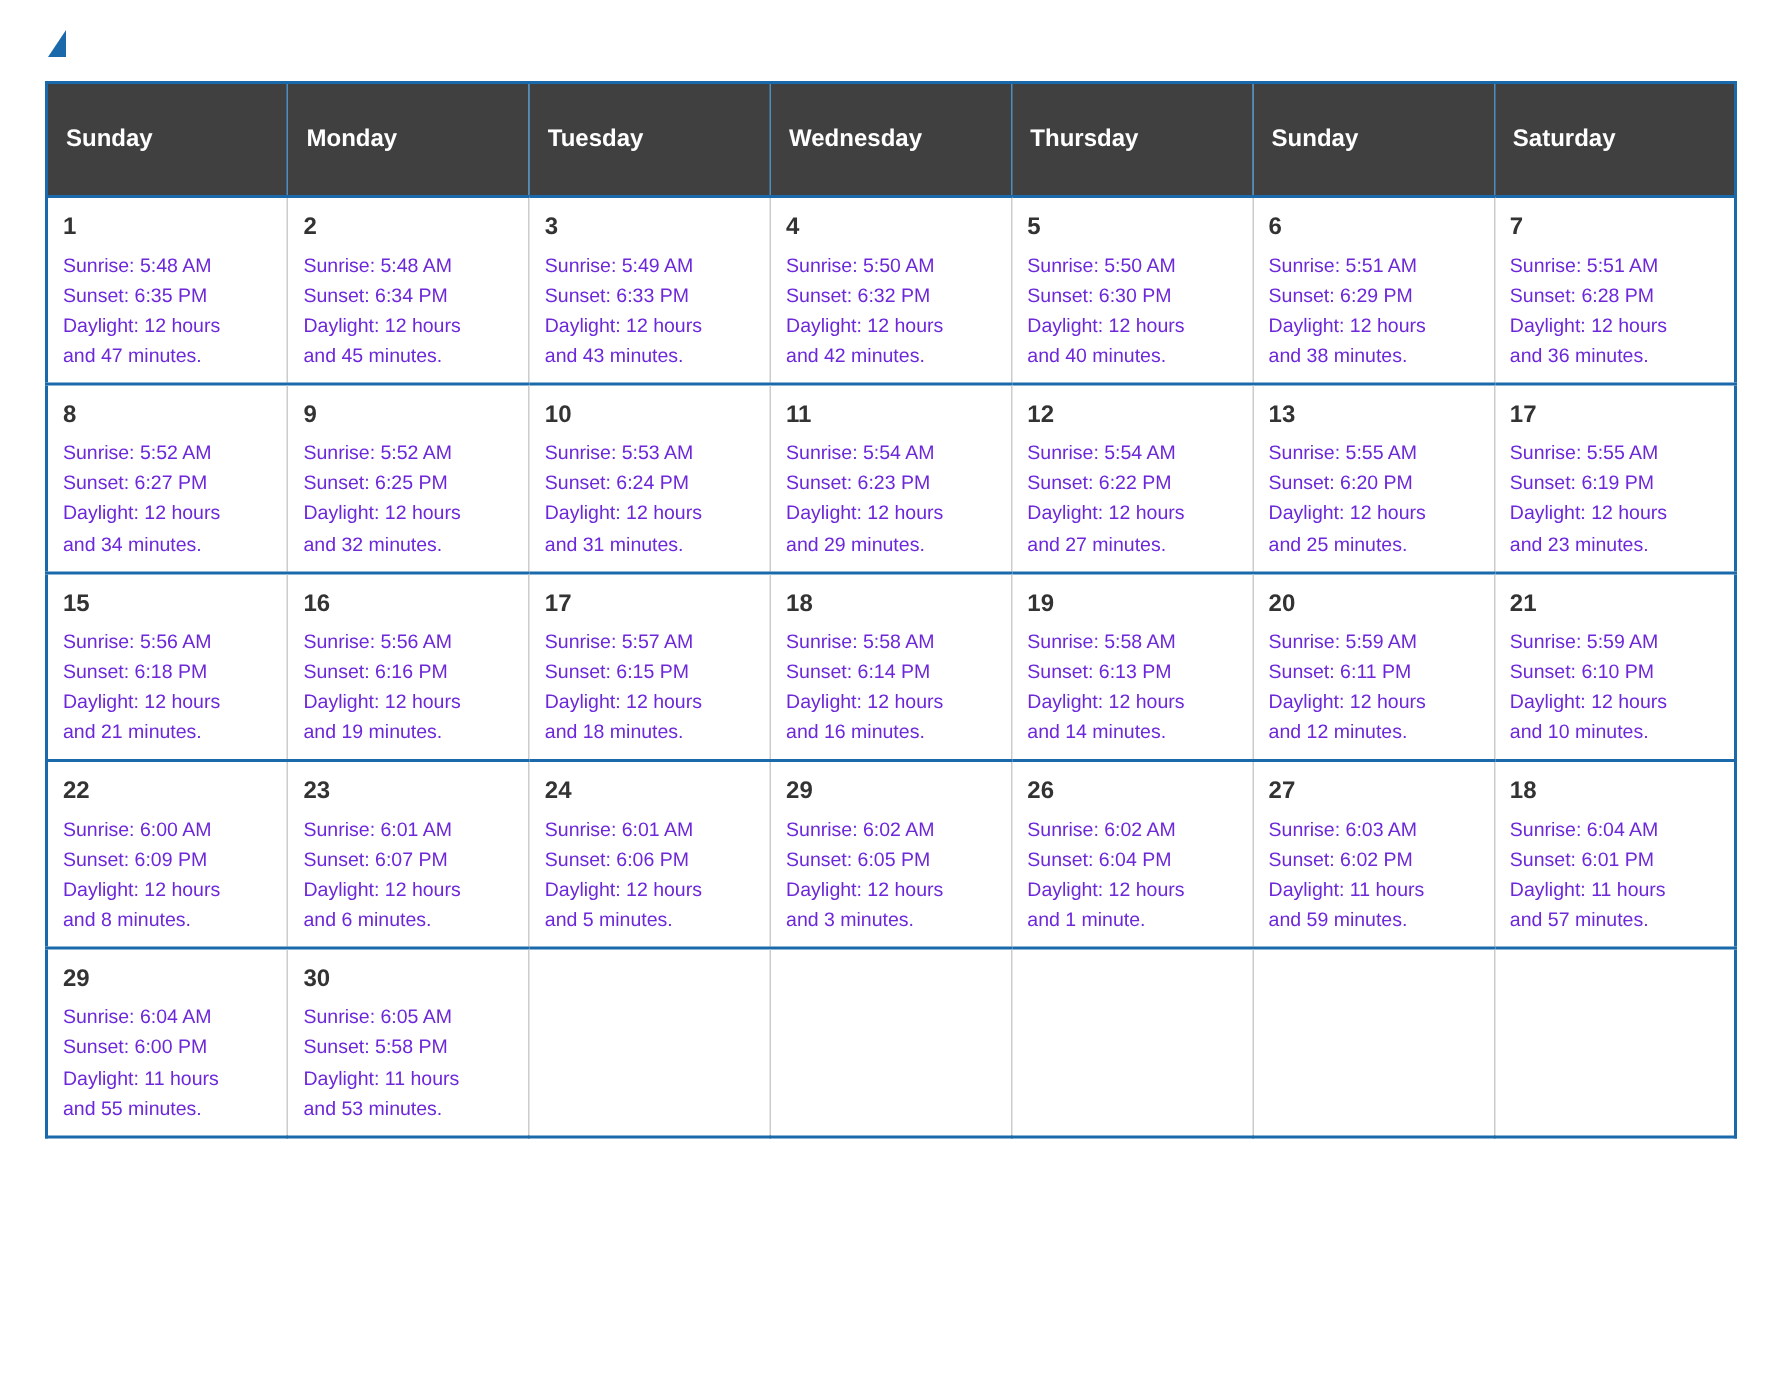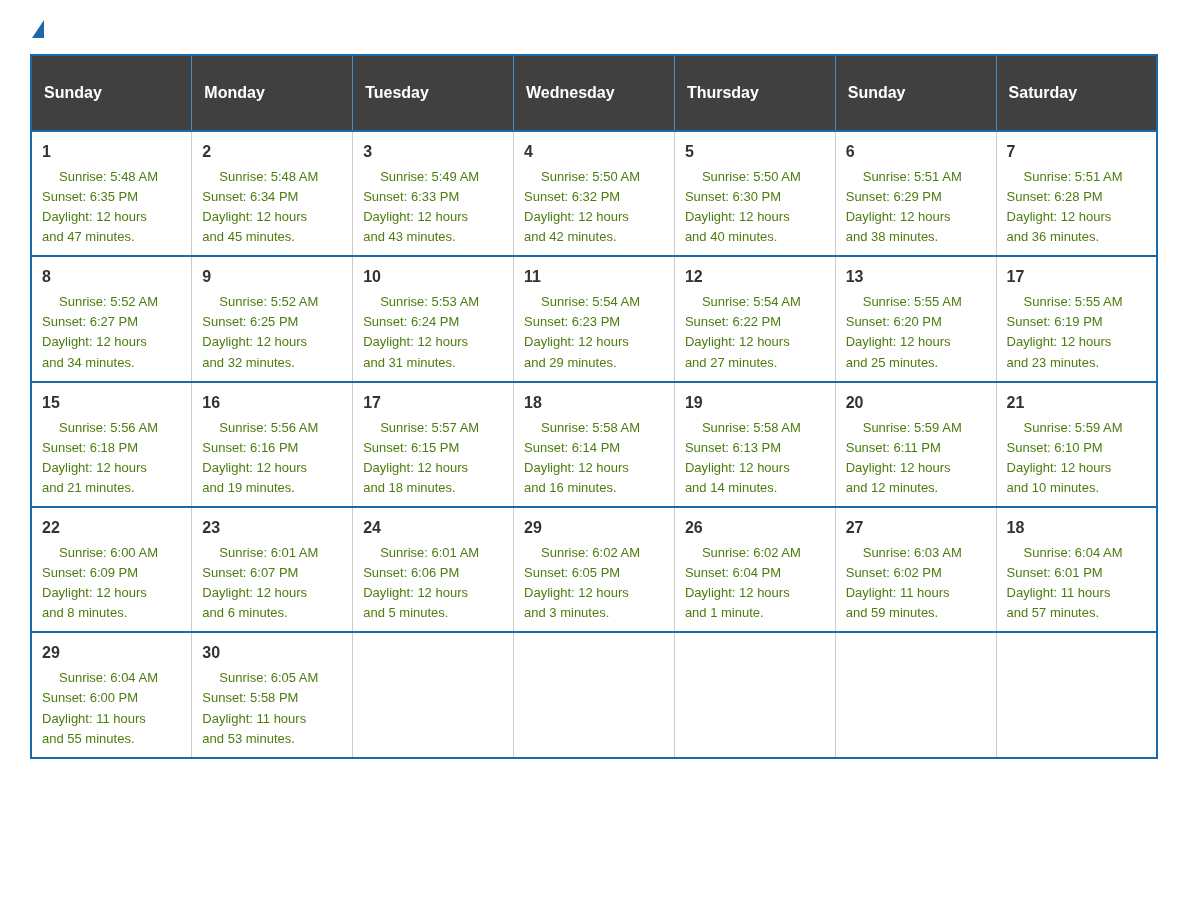--- a/index.html
+++ b/index.html
@@ -114,23 +114,22 @@
     }
 
     .day-number {
       font-size: 16px;
       font-weight: bold;
       display: block;
       margin-bottom: 2px;
     }
 
     .day-info {
-      color: #4d7c0f;
+      color: #6d28d9;
       font-size: 13px;
-      margin-left: 17px;
     }
 
     .empty-cell {
       background: #fff;
     }
   </style>
 </head>
 <body>
 
 <div class="header">

